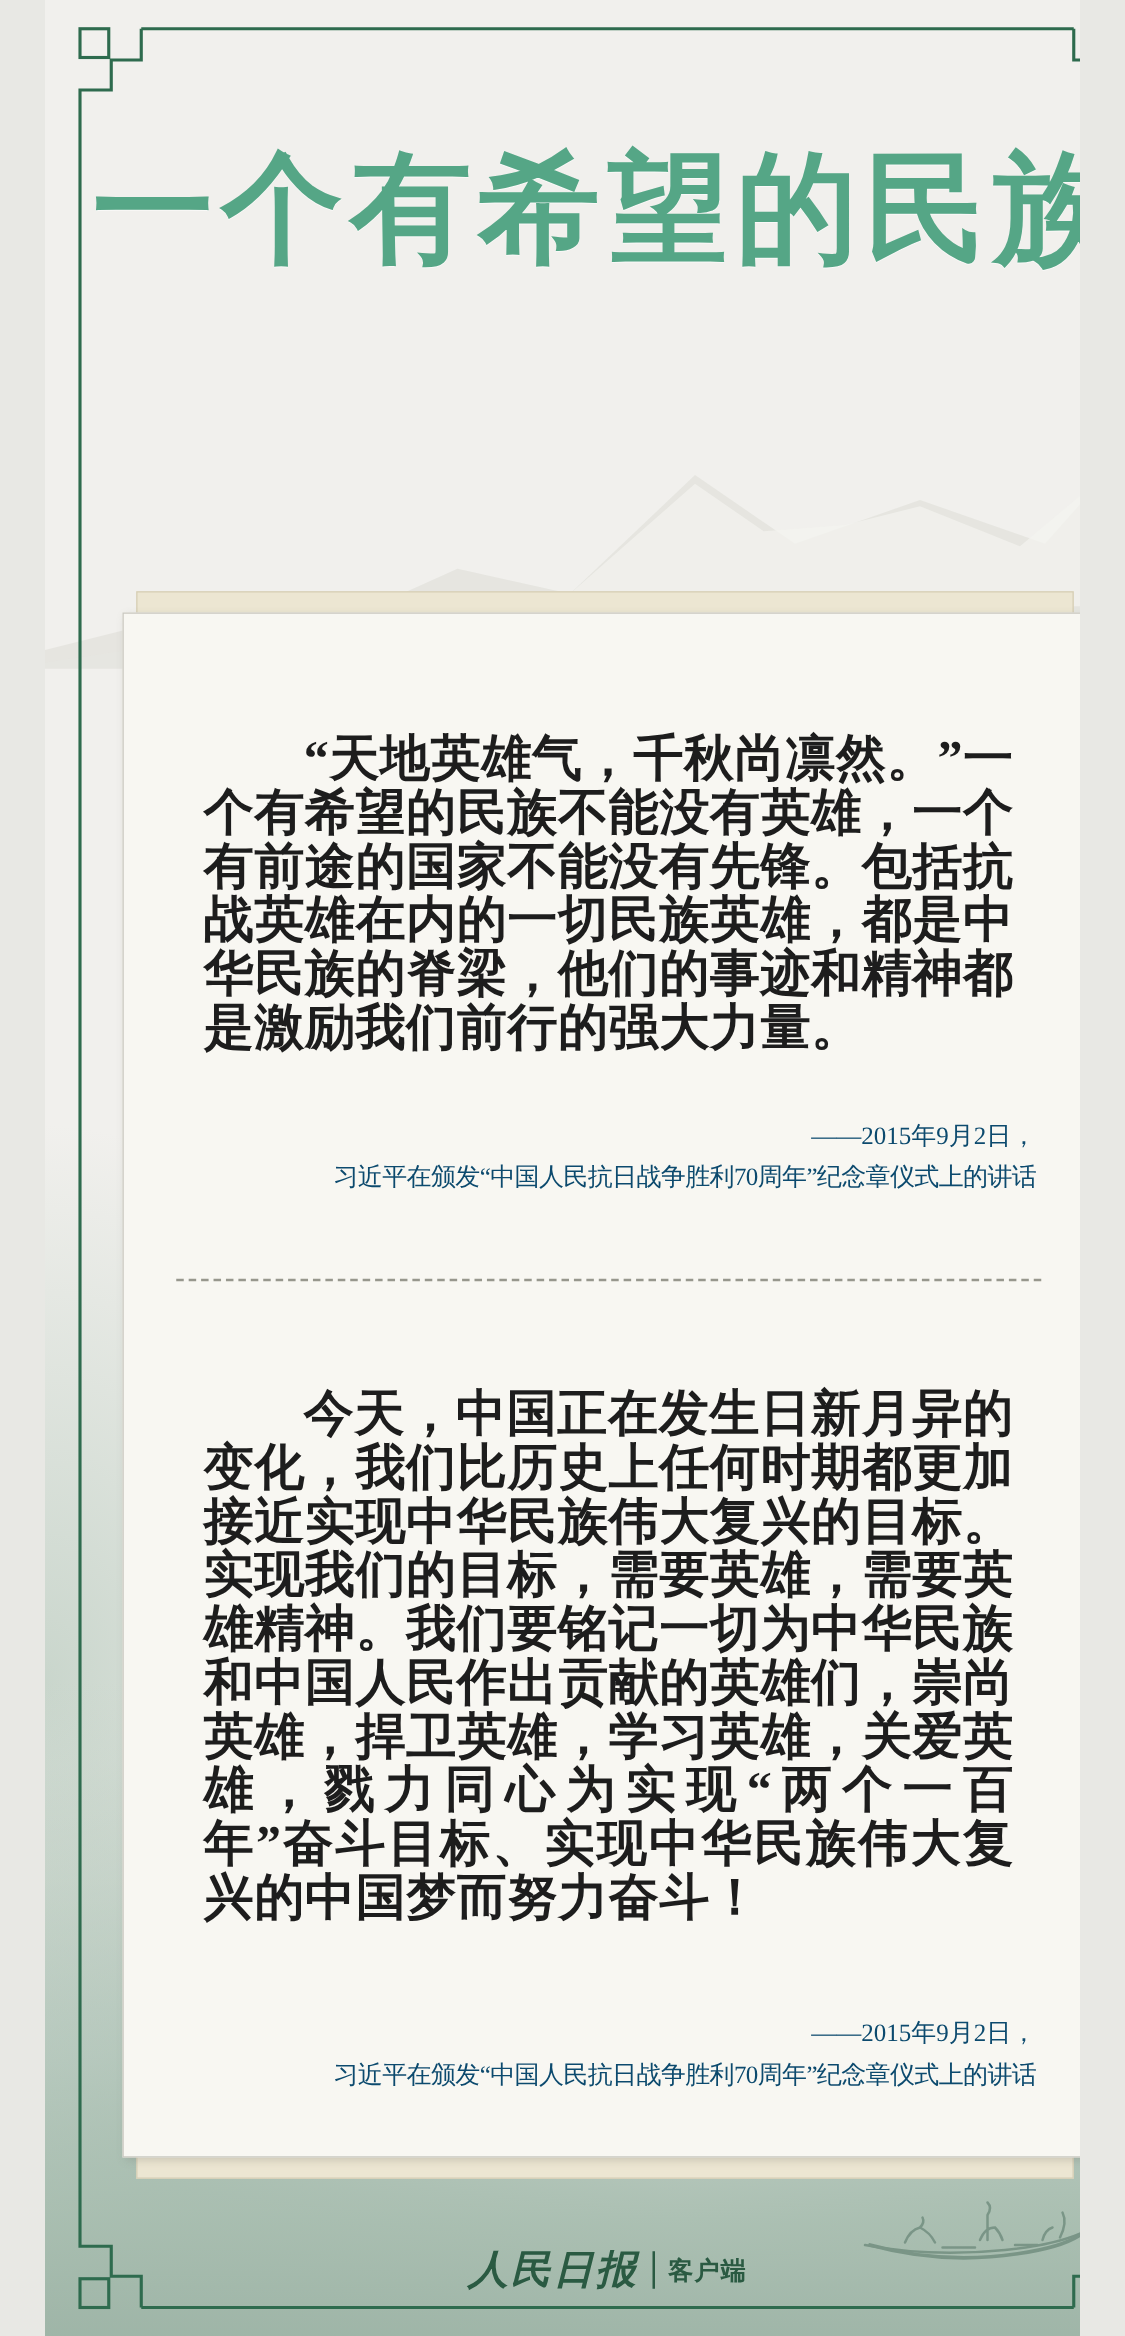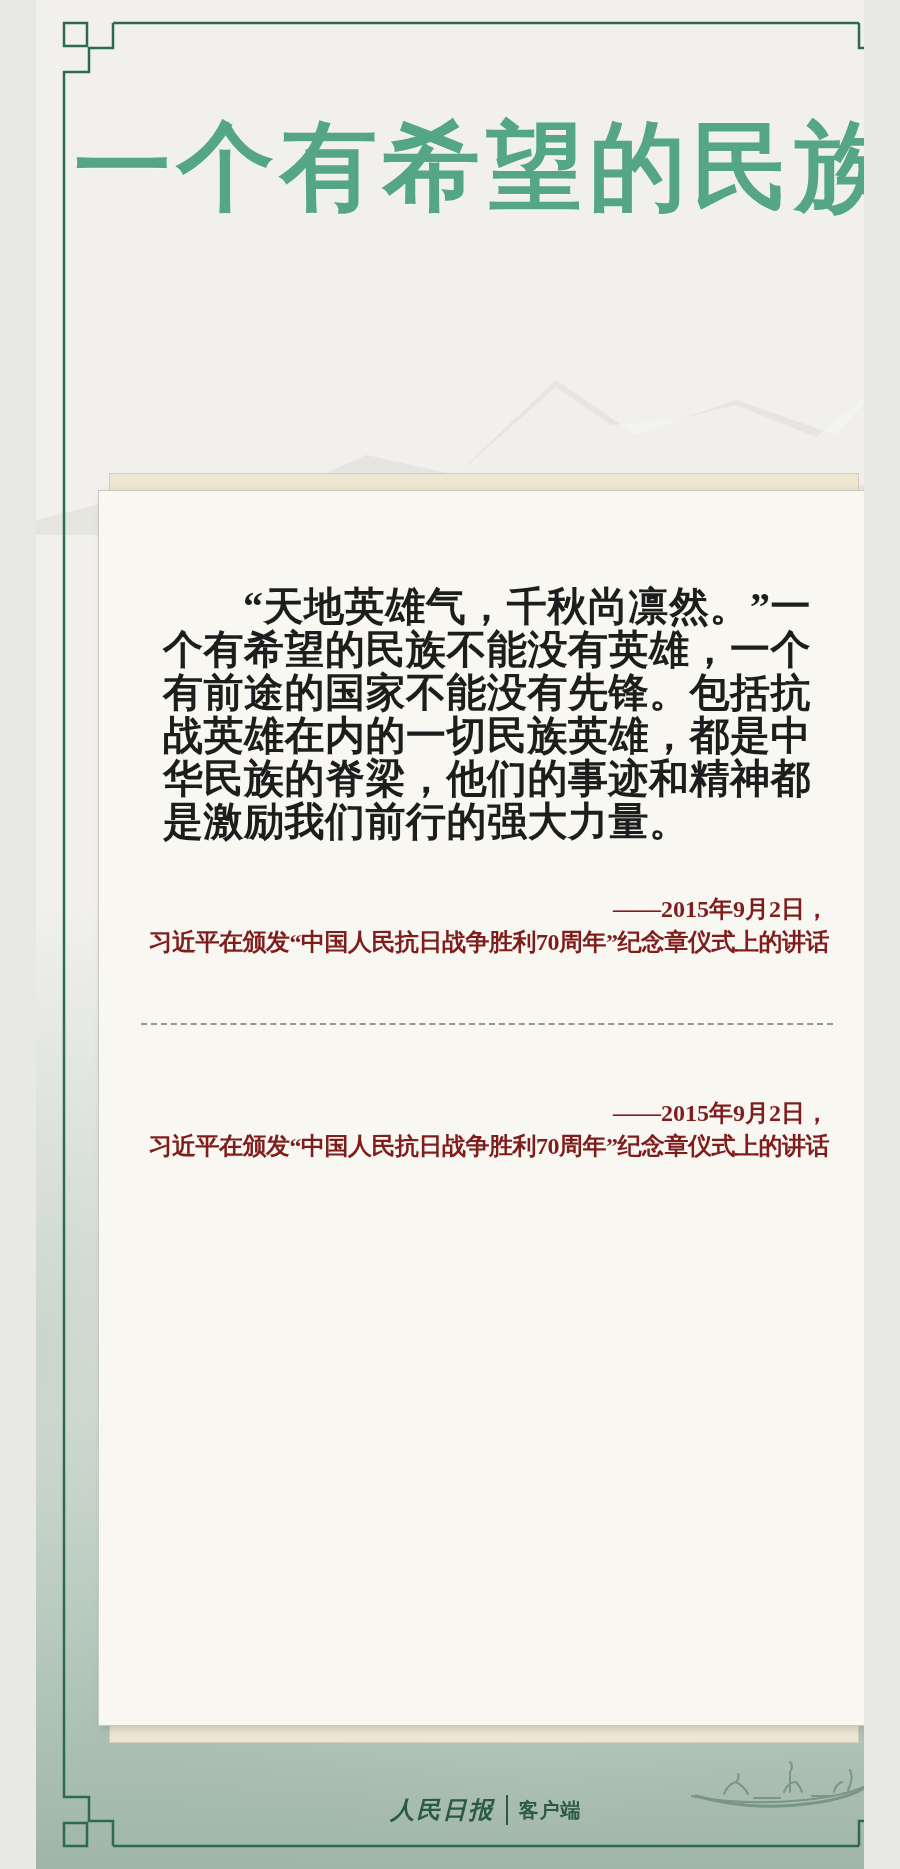--- a/index.html
+++ b/index.html
@@ -40,22 +40,22 @@
   .quote-text{
     margin:0;padding:0 64px;
     font-size:40px;line-height:43px;font-weight:700;
     color:#1d1d1d;text-align:justify;text-indent:2em;
     letter-spacing:0.5px;
   }
   .quote-text.first{margin-top:94px;}
   .quote-text.second{margin-top:84px;}
   .attribution{
     margin-top:50px;padding:0 46px 0 20px;
-    text-align:right;color:#7f1d1d;
-    font-size:24px;line-height:33px;font-weight:700;
+    text-align:right;color:#0c4a6e;
+    font-size:20px;line-height:33px;font-weight:400;
   }
   .attribution .src{white-space:nowrap;letter-spacing:-0.5px;}
   .dashed-divider{
     height:0;border:0;border-top:2px dashed #97978d;
     margin:64px 42px 0 42px;
   }
   
   .title{
     position:absolute;left:0;top:108px;width:900px;
     text-align:center;
@@ -66,21 +66,21 @@
     text-shadow:0 1px 0 rgba(255,255,255,0.6);
   }
   
   .footer-logo{
     position:absolute;left:0;top:1794px;width:900px;
     display:flex;align-items:center;justify-content:center;gap:11px;
     color:#2a5a42;
   }
   .brand-script{
     font-family:"Liberation Serif","DejaVu Serif",serif;
-    font-style:italic;font-weight:700;font-size:24px;letter-spacing:2px;
+    font-style:italic;font-weight:700;font-size:32px;letter-spacing:2px;
   }
   .brand-bar{width:2px;height:30px;background:#2a5a42;}
   .brand-suffix{
     font-family:"Liberation Sans","DejaVu Sans",sans-serif;
     font-weight:700;font-size:20px;letter-spacing:1px;
   }
 </style>
 </head>
 <body>
 
@@ -118,20 +118,21 @@
   <div class="quote-card">
     <p class="quote-text first">“天地英雄气，千秋尚凛然。”一个有希望的民族不能没有英雄，一个有前途的国家不能没有先锋。包括抗战英雄在内的一切民族英雄，都是中华民族的脊梁，他们的事迹和精神都是激励我们前行的强大力量。</p>
 
     <div class="attribution">
       <div>——2015年9月2日，</div>
       <div class="src">习近平在颁发“中国人民抗日战争胜利70周年”纪念章仪式上的讲话</div>
     </div>
 
     <hr class="dashed-divider">
 
+    <p class="quote-text second">今天，中国正在发生日新月异的变化，我们比历史上任何时期都更加接近实现中华民族伟大复兴的目标。实现我们的目标，需要英雄，需要英雄精神。我们要铭记一切为中华民族和中国人民作出贡献的英雄们，崇尚英雄，捍卫英雄，学习英雄，关爱英雄，戮力同心为实现“两个一百年”奋斗目标、实现中华民族伟大复兴的中国梦而努力奋斗！</p>
 
     <div class="attribution" style="margin-top:72px;">
       <div>——2015年9月2日，</div>
       <div class="src">习近平在颁发“中国人民抗日战争胜利70周年”纪念章仪式上的讲话</div>
     </div>
   </div>
 
   <svg class="boat" viewBox="0 0 190 70" aria-hidden="true">
     <g stroke="#6f8c7d" stroke-width="2" fill="none" stroke-linecap="round">
       <path d="M8 48 Q60 58 120 52 Q160 48 182 38"></path>

